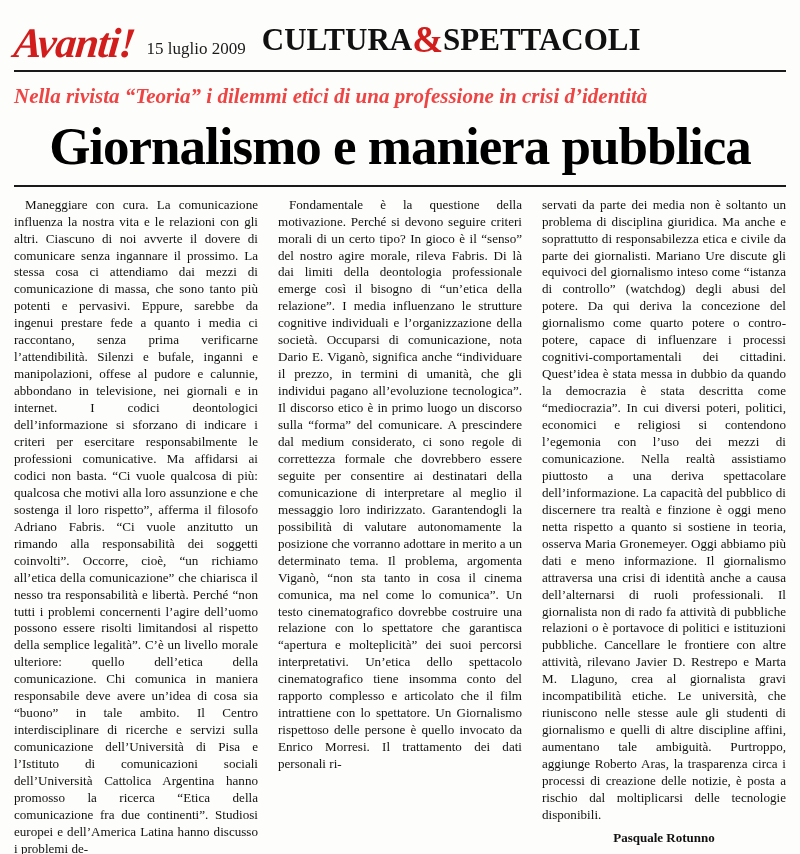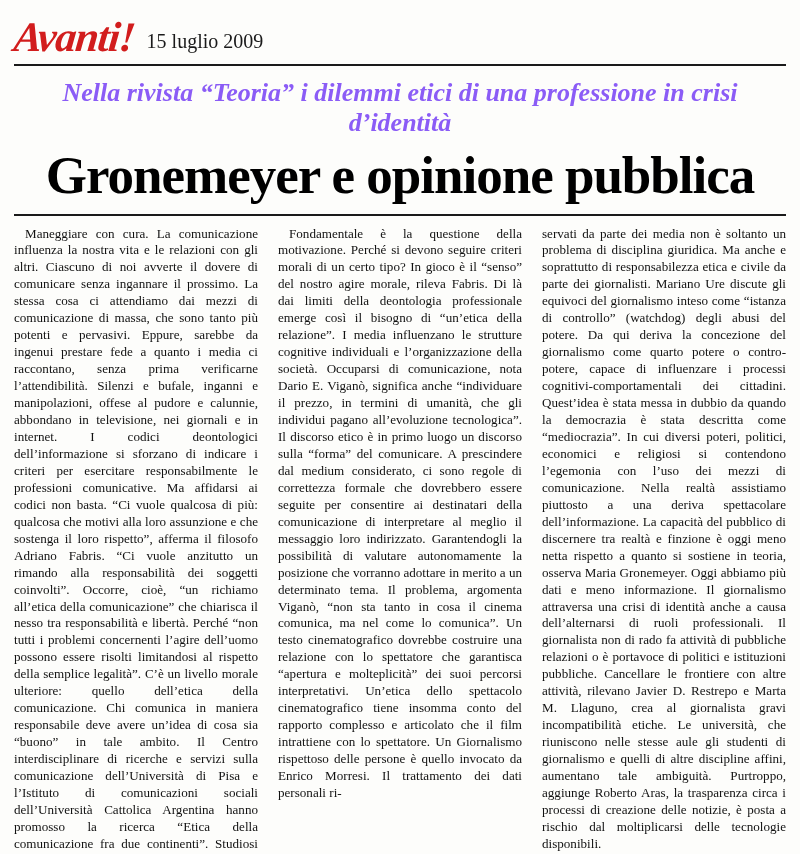--- a/index.html
+++ b/index.html
@@ -37,21 +37,21 @@
     font-size: 42px;
     color: #d21d1d;
     letter-spacing: -1px;
     line-height: 0.95;
     padding-right: 12px;
     white-space: nowrap;
     transform: skewX(-6deg);
   }
   .issue-date {
     font-family: "Liberation Serif", serif;
-    font-size: 20px;
+    font-size: 17px;
     color: #1a1a1a;
     padding-bottom: 5px;
     padding-right: 16px;
     white-space: nowrap;
   }
   .section-title {
     font-family: "Liberation Serif", serif;
     font-weight: bold;
     font-size: 31px;
     letter-spacing: 0px;
@@ -69,24 +69,24 @@
     border: 0;
     border-top: 2px solid #1a1a1a;
     margin: 2px 0 0 0;
   }
 
   
   .kicker {
     font-family: "Liberation Serif", serif;
     font-style: italic;
     font-weight: bold;
-    font-size: 26px;
-    text-align: center;
+    font-size: 21px;
+    text-align: left;
     margin: 12px 0 2px 0;
-    color: #8b5cf6;
+    color: #ef4444;
   }
   .headline {
     font-family: "Liberation Serif", serif;
     font-weight: bold;
     font-size: 53px;
     text-align: center;
     margin: 10px 0 4px 0;
     letter-spacing: -1px;
     color: #000;
     line-height: 1.05;
@@ -134,27 +134,28 @@
   }
 </style>
 </head>
 <body>
 
 <div class="page">
 
   <div class="masthead">
     <div class="logo">Avanti!</div>
     <div class="issue-date">15 luglio 2009</div>
+    <div class="section-title"><span>CULTURA</span><span class="amp">&amp;</span><span>SPETTACOLI</span></div>
   </div>
 
   <hr class="rule">
 
   <div class="kicker">Nella rivista “Teoria” i dilemmi etici di una professione in crisi d’identità</div>
 
-  <div class="headline">Gronemeyer e opinione pubblica</div>
+  <div class="headline">Giornalismo e maniera pubblica</div>
 
   <hr class="headline-rule">
 
   <div class="columns">
 
     <div class="col">
       <p class="first">Maneggiare con cura. La comunicazione influenza la nostra vita e le relazioni con gli altri. Ciascuno di noi avverte il dovere di comunicare senza ingannare il prossimo. La stessa cosa ci attendiamo dai mezzi di comunicazione di massa, che sono tanto più potenti e pervasivi. Eppure, sarebbe da ingenui prestare fede a quanto i media ci raccontano, senza prima verificarne l’attendibilità. Silenzi e bufale, inganni e manipolazioni, offese al pudore e calunnie, abbondano in televisione, nei giornali e in internet. I codici deontologici dell’informazione si sforzano di indicare i criteri per esercitare responsabilmente le professioni comunicative. Ma affidarsi ai codici non basta. “Ci vuole qualcosa di più: qualcosa che motivi alla loro assunzione e che sostenga il loro rispetto”, afferma il filosofo Adriano Fabris. “Ci vuole anzitutto un rimando alla responsabilità dei soggetti coinvolti”. Occorre, cioè, “un richiamo all’etica della comunicazione” che chiarisca il nesso tra responsabilità e libertà. Perché “non tutti i problemi concernenti l’agire dell’uomo possono essere risolti limitandosi al rispetto della semplice legalità”. C’è un livello morale ulteriore: quello dell’etica della comunicazione. Chi comunica in maniera responsabile deve avere un’idea di cosa sia “buono” in tale ambito. Il Centro interdisciplinare di ricerche e servizi sulla comunicazione dell’Università di Pisa e l’Istituto di comunicazioni sociali dell’Università Cattolica Argentina hanno promosso la ricerca “Etica della comunicazione fra due continenti”. Studiosi europei e dell’America Latina hanno discusso i problemi de-</p>
     </div>
 
     <div class="col">

